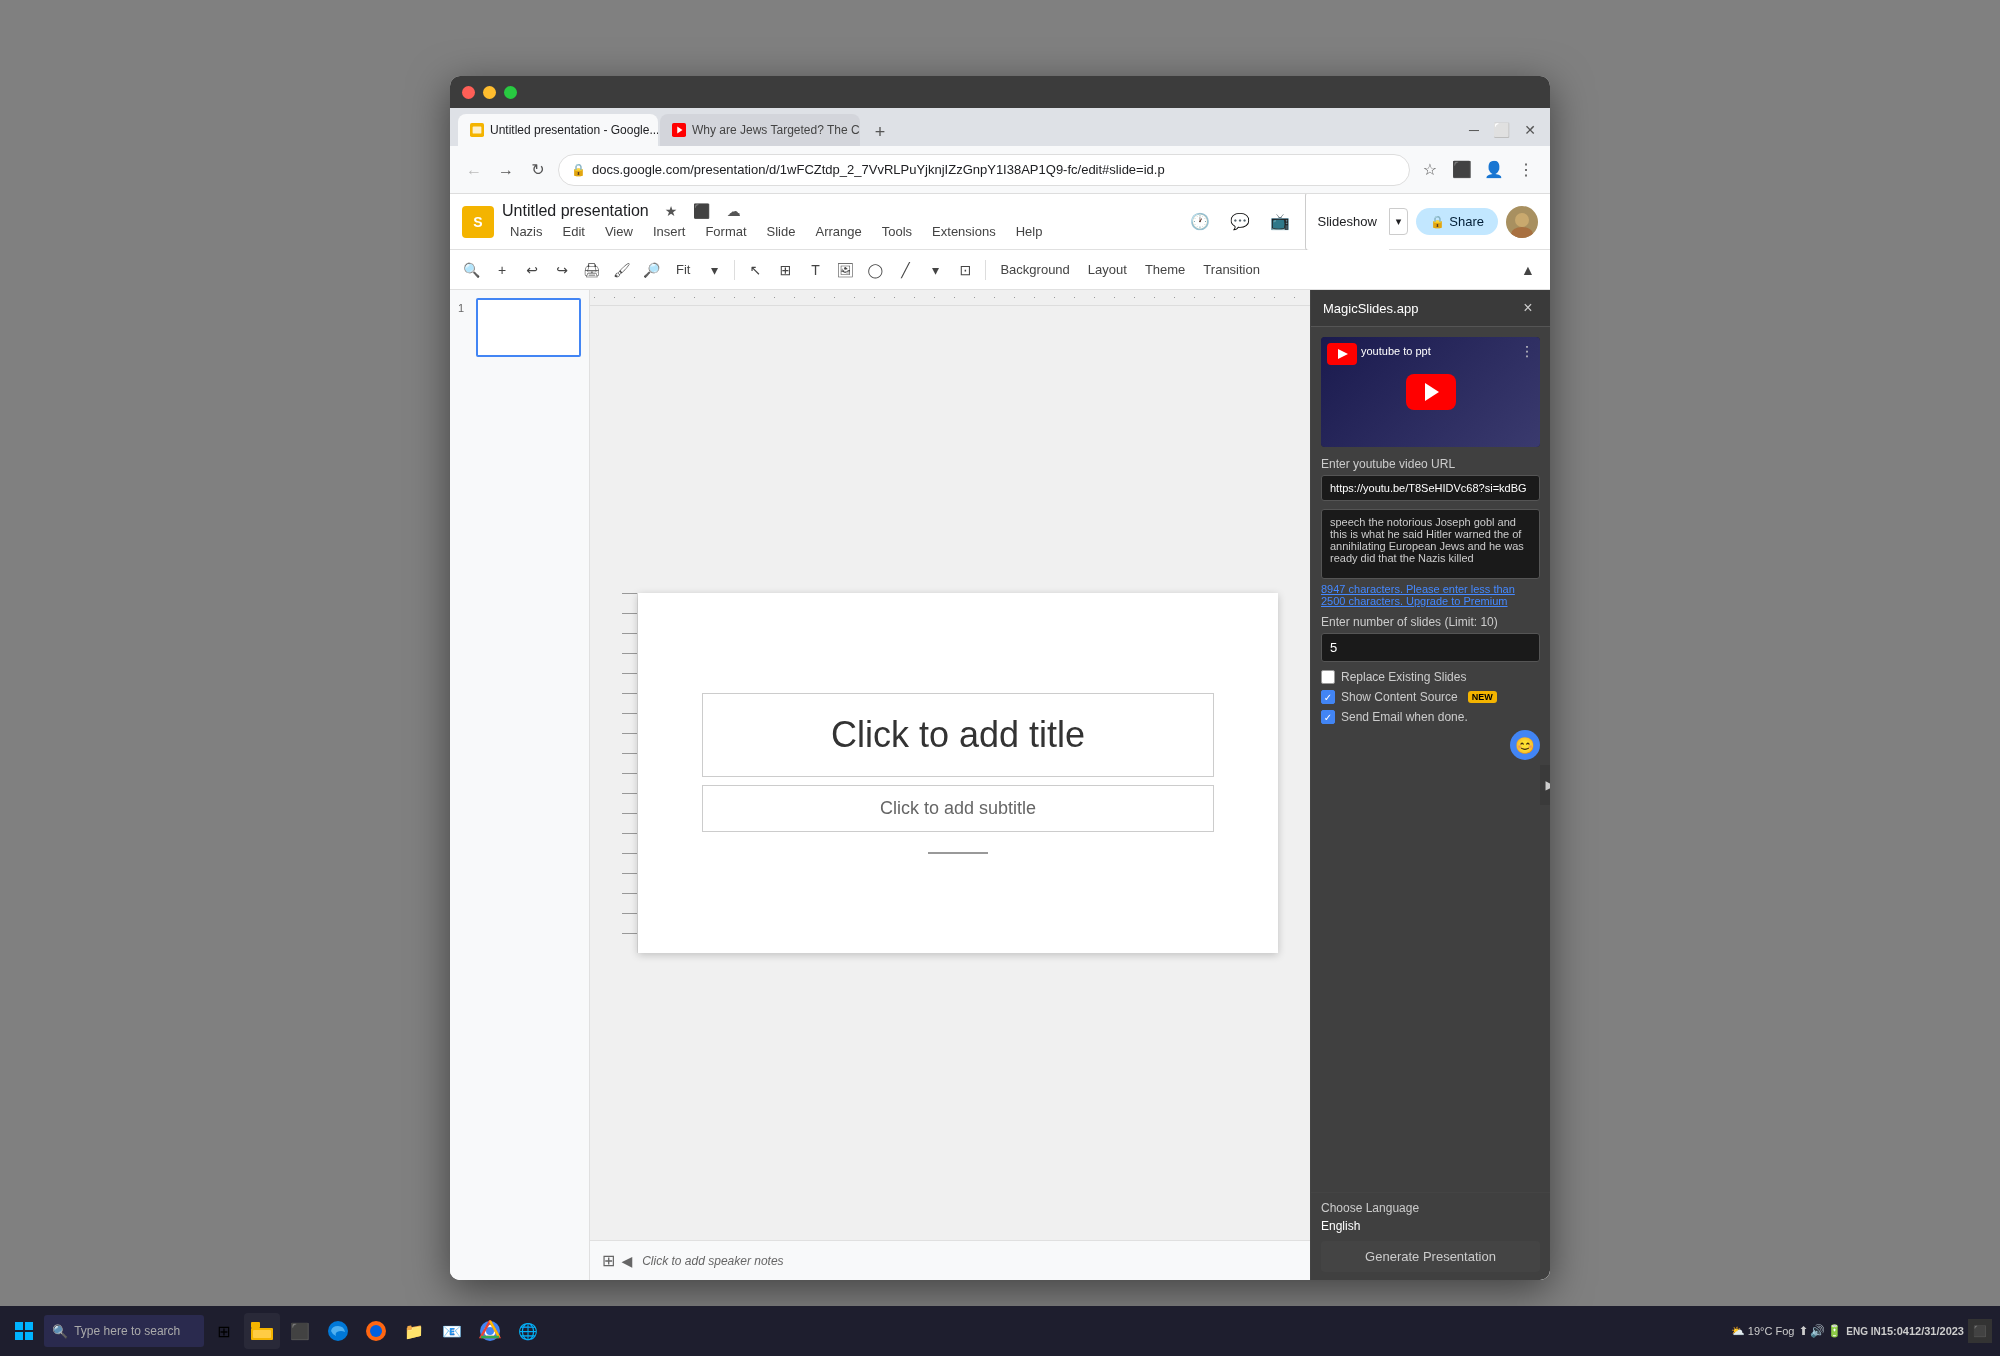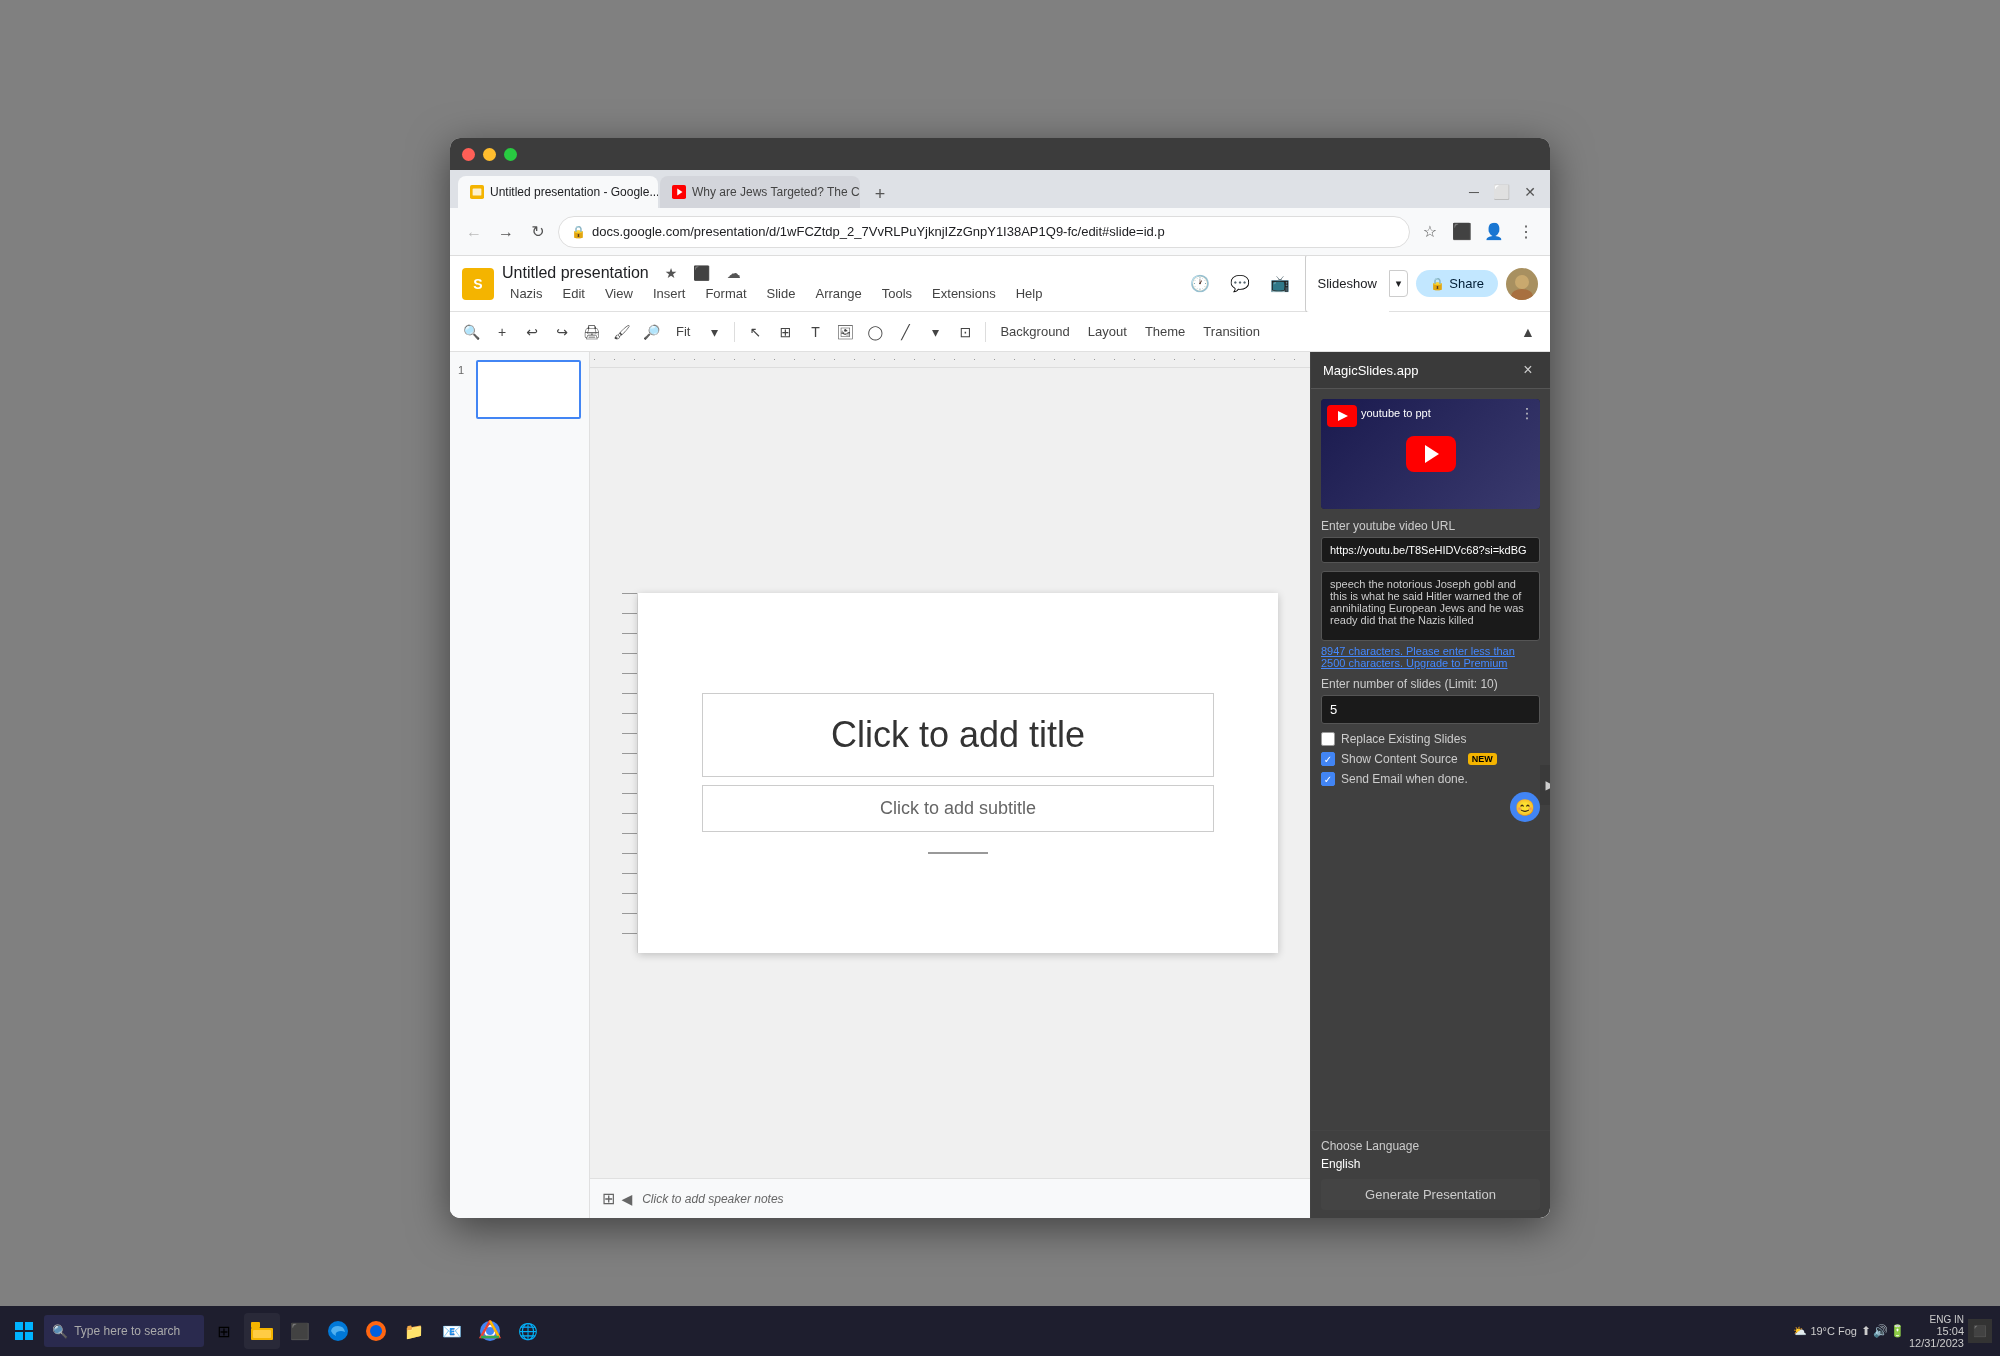--- a/index.html
+++ b/index.html
@@ -9,21 +9,21 @@
       display: flex;
       justify-content: center;
       align-items: center;
       min-height: 100vh;
       width: 2000px;
       height: 1356px;
     }
 
     .browser-window {
       width: 1100px;
-      height: 1080px;
+      height: 1204px;
       background: #f0f0f0;
       border-radius: 10px;
       box-shadow: 0 10px 40px rgba(0,0,0,0.5);
       overflow: hidden;
       display: flex;
       flex-direction: column;
     }
 
     
     .title-bar {
@@ -872,20 +872,20 @@
 
   <div style="display:flex;align-items:center;gap:4px;color:#ccc;">
     <span style="font-size:11px;color:#ccc;">
       ⛅ <span>19°C Fog</span>
     </span>
     <div style="display:flex;gap:2px;">
       <span style="font-size:12px;cursor:pointer;">⬆</span>
       <span style="font-size:12px;cursor:pointer;">🔊</span>
       <span style="font-size:12px;cursor:pointer;">🔋</span>
     </div>
-    <div style="display:flex;flex-direction:column;align-items:flex-end;font-size:11px;color:#ccc;cursor:pointer;">
+    <div style="display:flex;flex-direction:row;align-items:flex-end;font-size:11px;color:#ccc;cursor:pointer;font-weight:bold;">
       <span style="font-size:10px;">ENG IN</span>
       <span>15:04</span>
       <span>12/31/2023</span>
     </div>
     <div style="width:24px;height:24px;background:#333;display:flex;align-items:center;justify-content:center;font-size:11px;cursor:pointer;color:#ccc;">⬛</div>
   </div>
 </div>
 
 </body></html>

